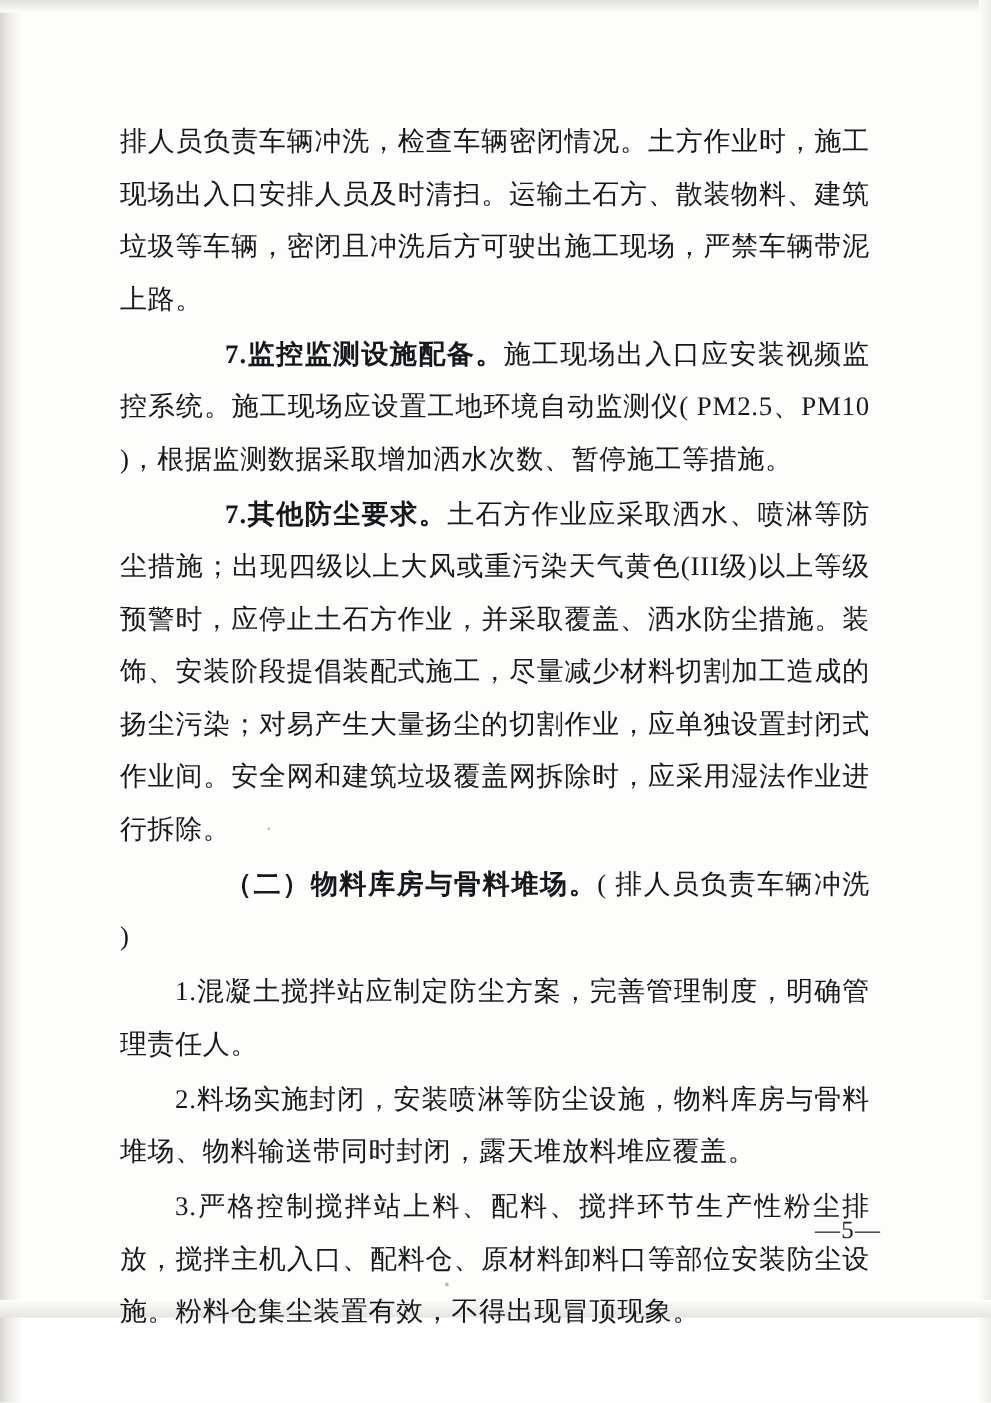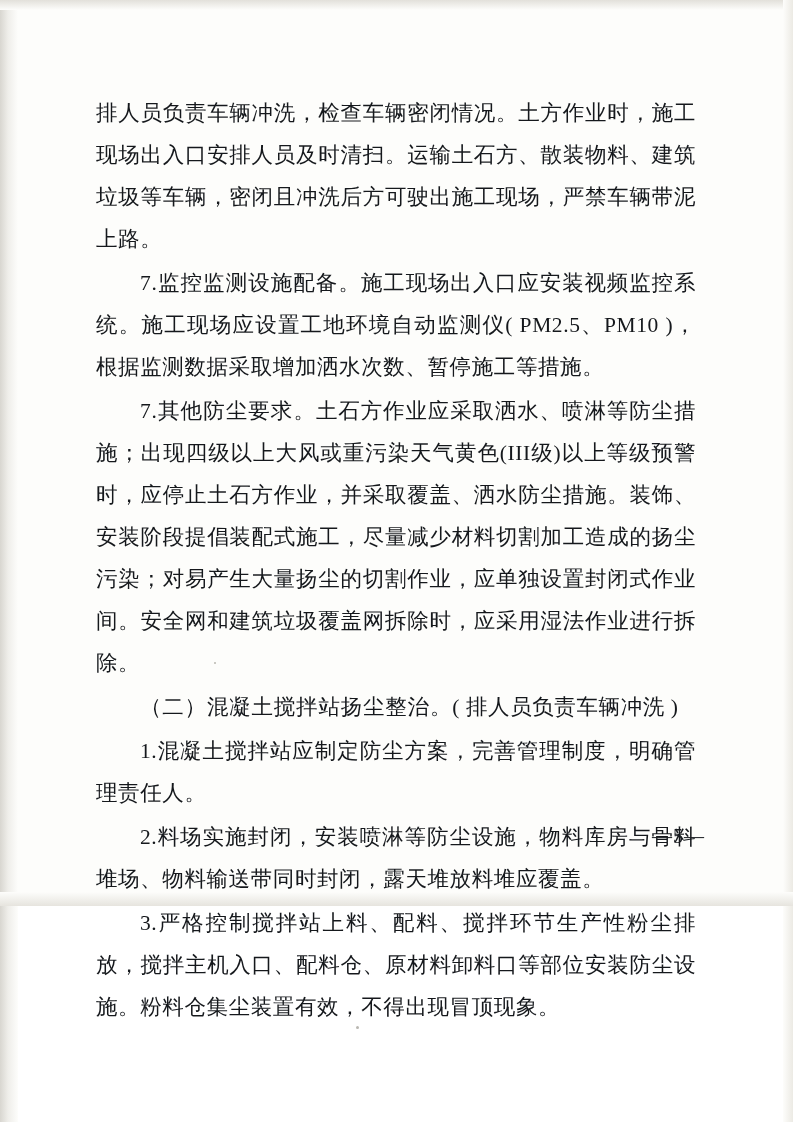--- a/index.html
+++ b/index.html
@@ -9,21 +9,21 @@
   body {
     width: 793px;
     height: 1122px;
     background: #ffffff;
     font-family: "Liberation Serif", serif;
     overflow: hidden;
   }
   .page {
     position: relative;
     width: 793px;
-    height: 906px;
+    height: 1054px;
     background: #fdfdfb;
     box-sizing: border-box;
   }
   
   .edge-left {
     position: absolute;
     left: 0; top: 0;
     width: 18px; height: 1122px;
     background: linear-gradient(to right, #d8d6d0 0%, #efeeea 45%, #fdfdfb 100%);
   }
@@ -58,22 +58,23 @@
     color: #15181c;
     text-align: justify;
     text-justify: inter-character;
     letter-spacing: 0.6px;
     font-family: "Liberation Serif", "DejaVu Serif", serif;
   }
   p.indent {
     text-indent: 44px;
   }
   .bold {
-    font-weight: normal;
+    font-weight: bold;
     letter-spacing: 0.8px;
+    margin-left: 40px;
   }
   .page-number {
     position: absolute;
     right: 88px;
     bottom: 58px;
     font-size: 20px;
     color: #1b1e22;
     font-family: "Liberation Serif", serif;
     letter-spacing: 1px;
   }
@@ -103,21 +104,21 @@
 
     <p class="para indent">
       <span class="bold">7.监控监测设施配备。</span><span>施工现场出入口应安装视频监控系统。施工现场应设置工地环境自动监测仪( PM2.5、PM10 )，根据监测数据采取增加洒水次数、暂停施工等措施。</span>
     </p>
 
     <p class="para indent">
       <span class="bold">7.其他防尘要求。</span><span>土石方作业应采取洒水、喷淋等防尘措施；出现四级以上大风或重污染天气黄色(III级)以上等级预警时，应停止土石方作业，并采取覆盖、洒水防尘措施。装饰、安装阶段提倡装配式施工，尽量减少材料切割加工造成的扬尘污染；对易产生大量扬尘的切割作业，应单独设置封闭式作业间。安全网和建筑垃圾覆盖网拆除时，应采用湿法作业进行拆除。</span>
     </p>
 
     <p class="para indent">
-      <span class="bold">（二）混凝土搅拌站扬尘整治。</span><span>( 排人员负责车辆冲洗 )</span>
+      <span class="bold">（二）物料库房与骨料堆场。</span><span>( 排人员负责车辆冲洗 )</span>
     </p>
 
     <p class="para indent">
       <span>1.混凝土搅拌站应制定防尘方案，完善管理制度，明确管理责任人。</span>
     </p>
 
     <p class="para indent">
       <span>2.料场实施封闭，安装喷淋等防尘设施，物料库房与骨料堆场、物料输送带同时封闭，露天堆放料堆应覆盖。</span>
     </p>
 

